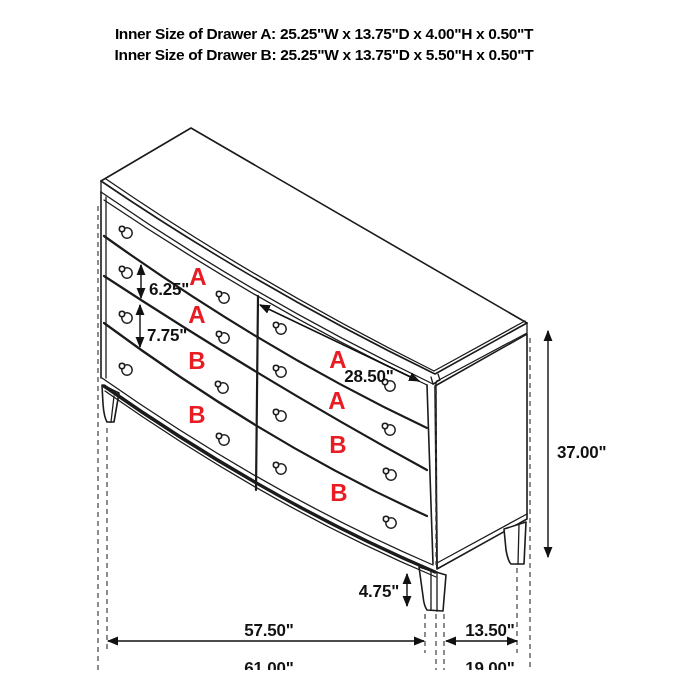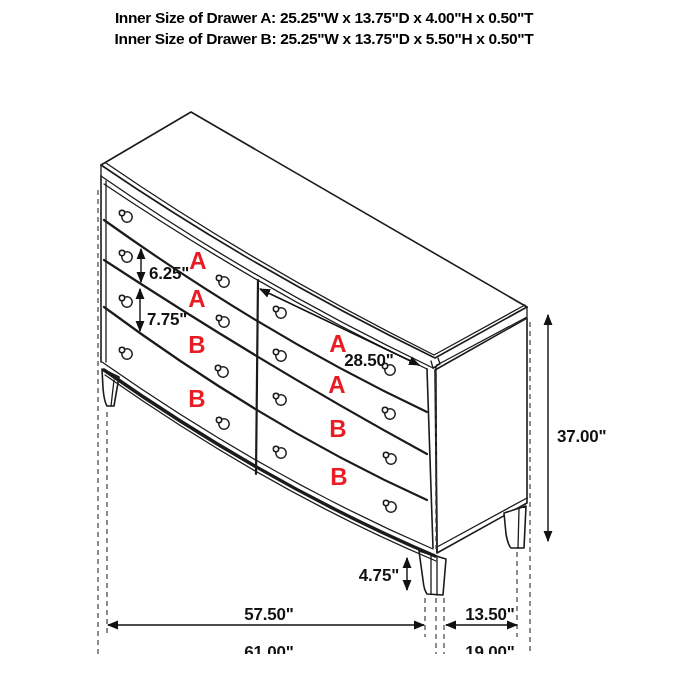--- a/index.html
+++ b/index.html
@@ -1,17 +1,17 @@
 <!DOCTYPE html>
 <html style="--line: #1b1b1b; --dash: #404040; --red: #e91c23; --text: #111111; --bg: #ffffff;"><head>
 <meta charset="utf-8">
 <style>
   html,body{margin:0;padding:0;background:var(--bg,#fff);}
   .stage{position:relative;width:700px;height:654px;background:var(--bg,#fff);
-         font-family:"Liberation Sans","DejaVu Sans",sans-serif;overflow:hidden;}
+         font-family:"Liberation Sans","DejaVu Sans",sans-serif;overflow:hidden;margin-top:16px;}
   svg{display:block;}
   .title-text{font-family:"Liberation Sans","DejaVu Sans",sans-serif;
               font-size:15.5px;font-weight:bold;fill:#000;letter-spacing:-0.35px;}
   .dim-label{font-family:"Liberation Sans","DejaVu Sans",sans-serif;
              font-size:17px;font-weight:bold;fill:var(--text,#111);letter-spacing:-0.2px;}
   .drawer-letter{font-family:"Liberation Sans","DejaVu Sans",sans-serif;
                  font-size:24px;font-weight:bold;fill:var(--red,#e91c23);text-anchor:middle;}
   .ln{stroke:var(--line,#1b1b1b);fill:none;stroke-linecap:round;stroke-linejoin:round;}
   .w13{stroke-width:1.3;} .w16{stroke-width:1.6;} .w22{stroke-width:2.2;} .w34{stroke-width:3.4;}
   .facefill{fill:#fff;stroke:none;}

